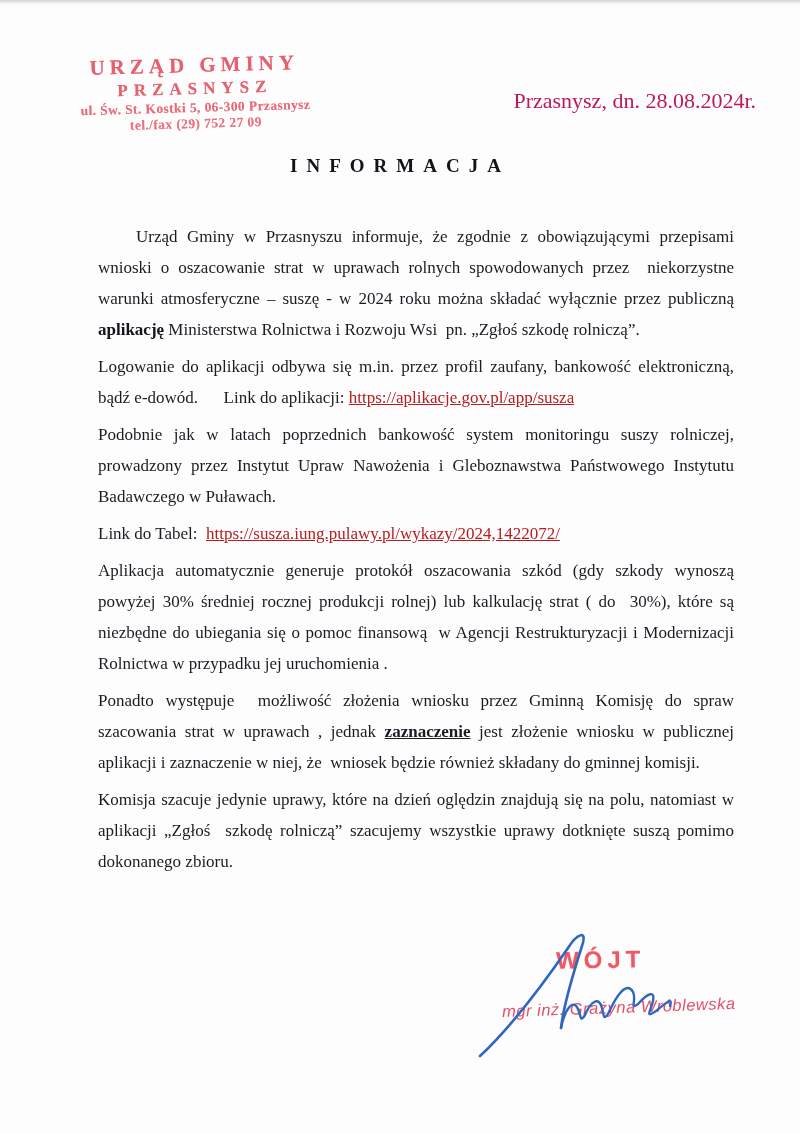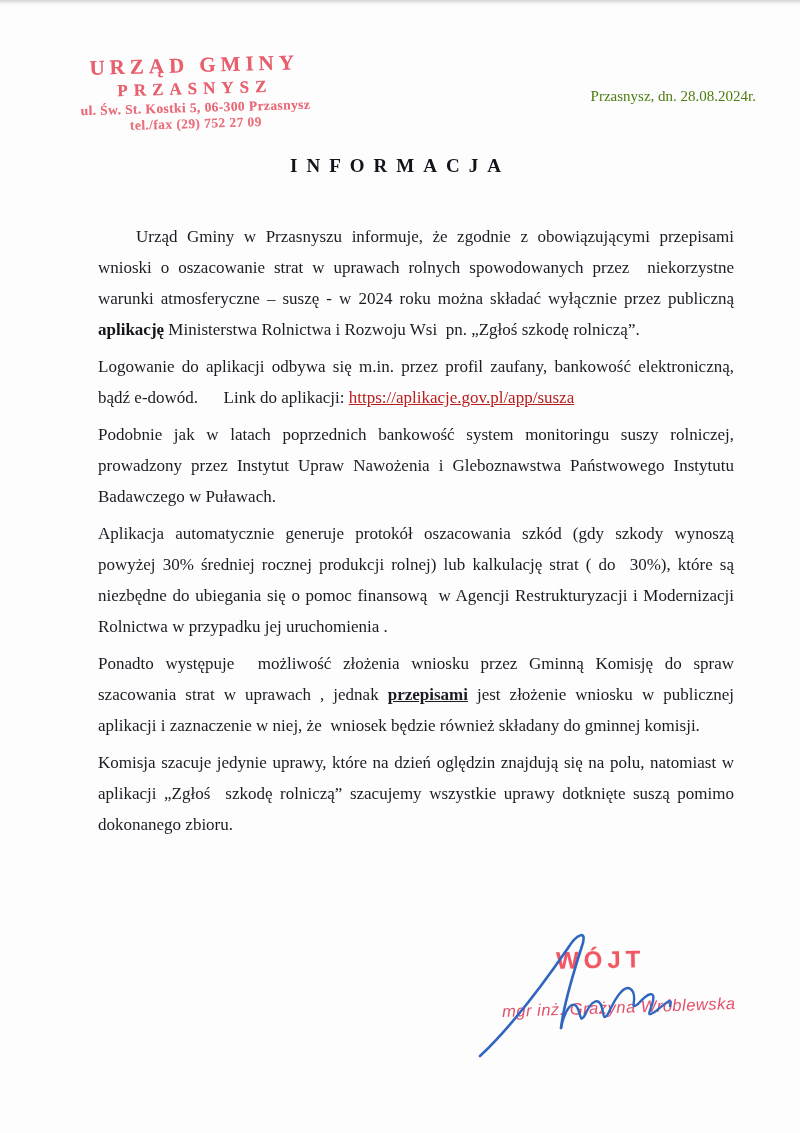--- a/index.html
+++ b/index.html
@@ -26,21 +26,21 @@
     line-height:1.25;
     text-shadow:0 0 .6px rgba(232,95,110,.55);
   }
   .stamp-l1{font-size:21px;letter-spacing:5px;white-space:nowrap;}
   .stamp-l2{font-size:17px;letter-spacing:6px;white-space:nowrap;}
   .stamp-l3{font-size:13.5px;letter-spacing:.4px;white-space:nowrap;opacity:.92;}
   .stamp-l4{font-size:13.5px;letter-spacing:.4px;white-space:nowrap;opacity:.88;}
   
   .date-line{
     position:absolute;top:88px;right:44px;
-    font-size:15px;color:#4d7c0f;
+    font-size:22px;color:#be185d;
   }
   
   .doc-title{
     position:absolute;top:155px;left:0;width:100%;
     margin:0;text-align:center;
     font-size:19px;font-weight:bold;letter-spacing:9px;
     color:#13131c;
   }
   
   .doc-body{
@@ -93,25 +93,26 @@
 
   <h1 class="doc-title">INFORMACJA</h1>
 
   <div class="doc-body">
     <p class="indent"><span>Urząd Gminy w Przasnyszu informuje, że zgodnie z obowiązującymi przepisami wnioski o oszacowanie strat w uprawach rolnych spowodowanych przez &nbsp;niekorzystne warunki atmosferyczne – suszę - w 2024 roku można składać wyłącznie przez publiczną </span><b>aplikację</b><span> Ministerstwa Rolnictwa i Rozwoju Wsi &nbsp;pn. „Zgłoś szkodę rolniczą”.</span></p>
 
     <p><span>Logowanie do aplikacji odbywa się m.in. przez profil zaufany, bankowość elektroniczną, bądź e-dowód. &nbsp;&nbsp;&nbsp;&nbsp; Link do aplikacji: </span><a class="doclink">https://aplikacje.gov.pl/app/susza</a></p>
 
     <p>Podobnie jak w latach poprzednich bankowość system monitoringu suszy rolniczej, prowadzony przez Instytut Upraw Nawożenia i Gleboznawstwa Państwowego Instytutu Badawczego w Puławach.</p>
 
+    <p><span>Link do Tabel: &nbsp;</span><a class="doclink">https://susza.iung.pulawy.pl/wykazy/2024,1422072/</a></p>
 
     <p>Aplikacja automatycznie generuje protokół oszacowania szkód (gdy szkody wynoszą powyżej 30% średniej rocznej produkcji rolnej) lub kalkulację strat ( do &nbsp;30%), które są niezbędne do ubiegania się o pomoc finansową &nbsp;w Agencji Restrukturyzacji i Modernizacji Rolnictwa w przypadku jej uruchomienia .</p>
 
 
-    <p><span>Ponadto występuje &nbsp;możliwość złożenia wniosku przez Gminną Komisję do spraw szacowania strat w uprawach , jednak </span><span class="emph-ul">przepisami</span><span> jest złożenie wniosku w publicznej aplikacji i zaznaczenie w niej, że &nbsp;wniosek będzie również składany do gminnej komisji.</span></p>
+    <p><span>Ponadto występuje &nbsp;możliwość złożenia wniosku przez Gminną Komisję do spraw szacowania strat w uprawach , jednak </span><span class="emph-ul">zaznaczenie</span><span> jest złożenie wniosku w publicznej aplikacji i zaznaczenie w niej, że &nbsp;wniosek będzie również składany do gminnej komisji.</span></p>
 
     <p>Komisja szacuje jedynie uprawy, które na dzień oględzin znajdują się na polu, natomiast w aplikacji „Zgłoś &nbsp;szkodę rolniczą” szacujemy wszystkie uprawy dotknięte suszą pomimo dokonanego zbioru.</p>
   </div>
 
   <div class="signature">
     <div class="wojt-stamp">WÓJT</div>
     <div class="signatory-name">mgr inż. Grażyna Wróblewska</div>
     <svg class="sig-svg" width="250" height="150" viewBox="0 0 250 150" fill="none" xmlns="http://www.w3.org/2000/svg">
       <path d="M 12 134 C 44 104, 78 58, 100 26 C 108 13, 120 6, 114 24 C 105 52, 95 88, 93 106" stroke="#2f66c0" stroke-width="2.6" stroke-linecap="round" fill="none"></path>
       <path d="M 93 106 C 97 87, 105 76, 110 87 C 113 94, 112 101, 117 93 C 123 79, 131 74, 134 86 C 136 93, 135 99, 140 92 C 149 72, 159 59, 165 70 C 169 78, 161 89, 170 82 C 180 71, 187 68, 185 79 C 183 89, 176 97, 188 89 C 198 81, 205 74, 202 84" stroke="#2f66c0" stroke-width="2.4" stroke-linecap="round" fill="none"></path>

